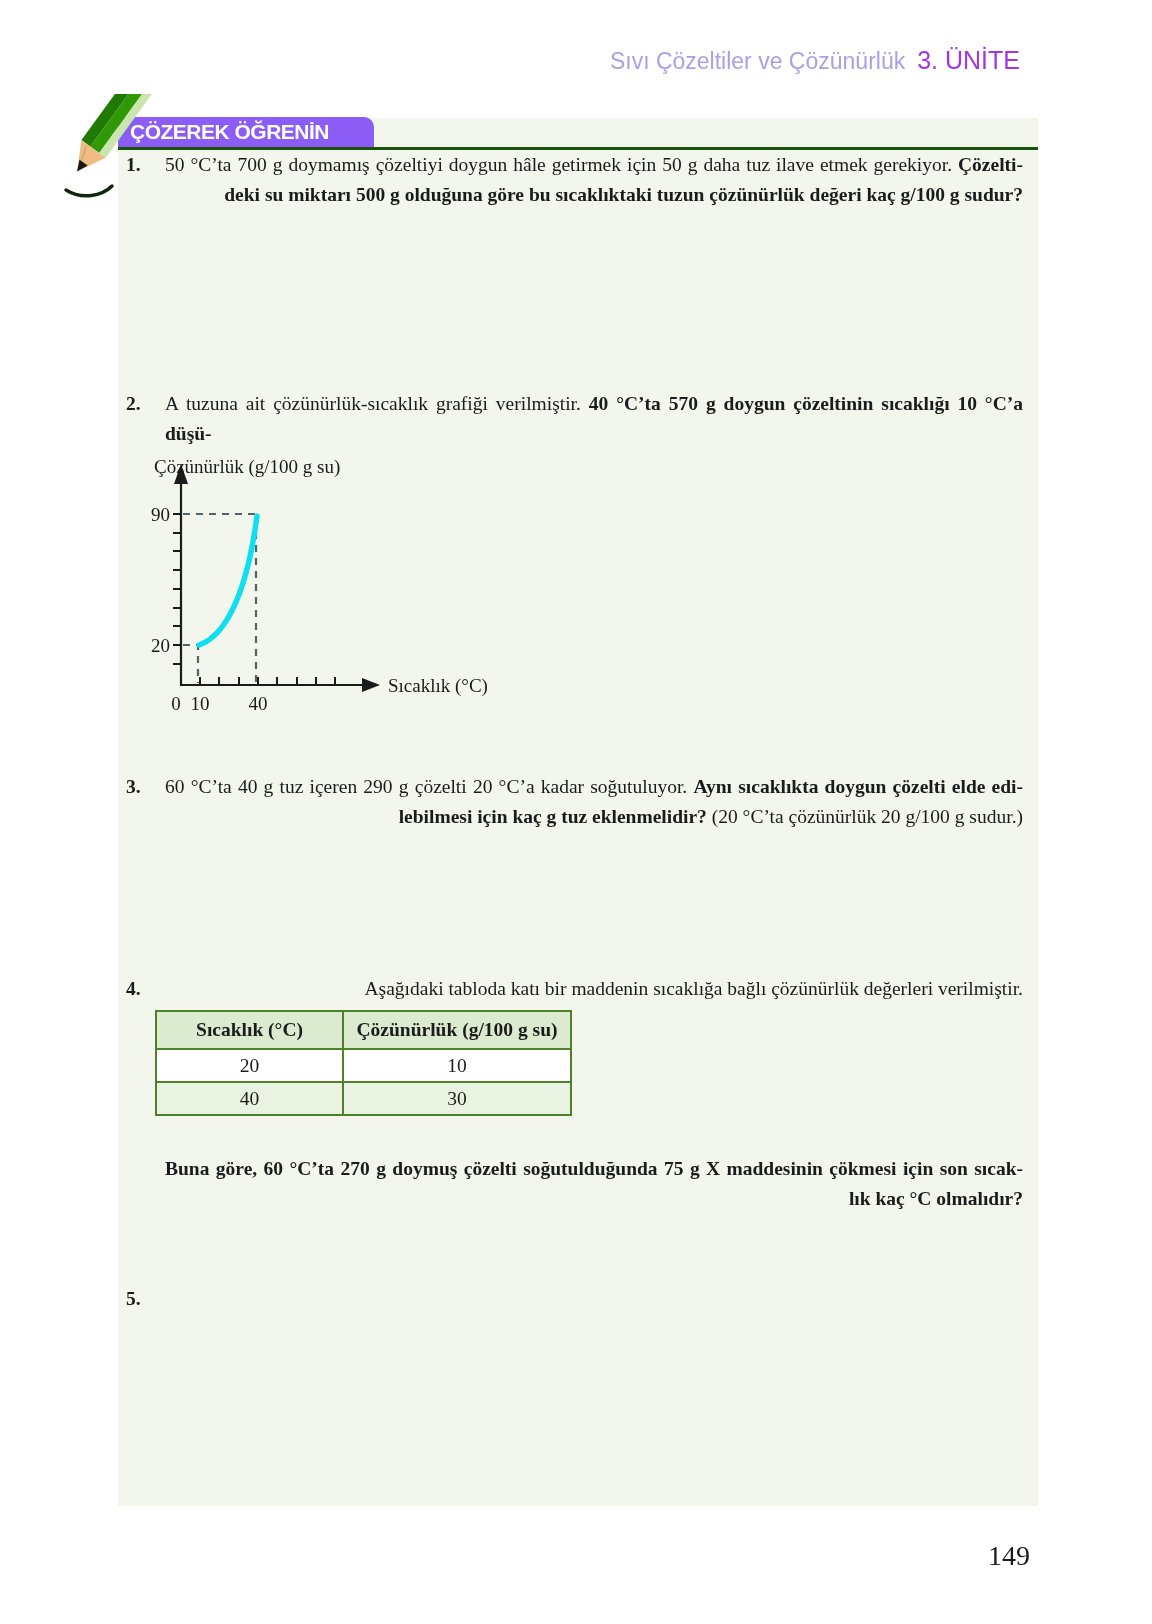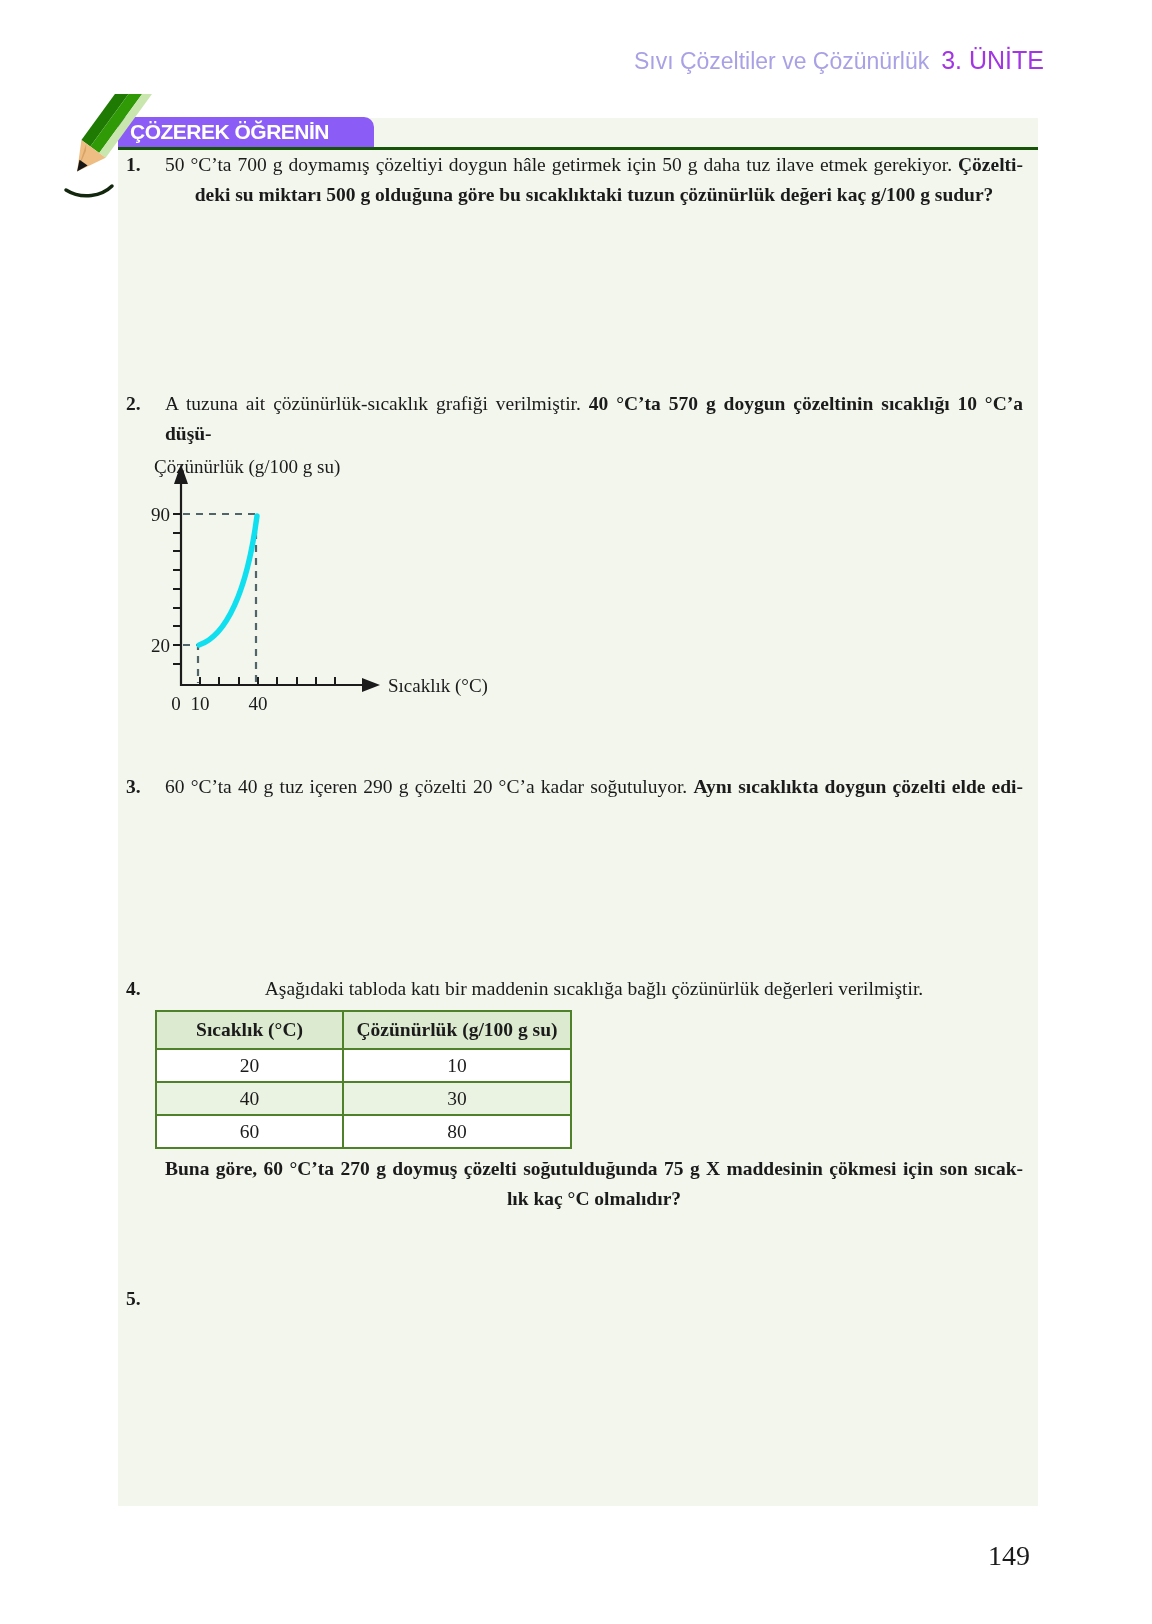--- a/index.html
+++ b/index.html
@@ -1,21 +1,21 @@
 <!DOCTYPE html>
 <html><head>
 <meta charset="utf-8">
 <style>
   html,body { margin:0; padding:0; background:#ffffff; }
   .page {
     position:relative; width:1152px; height:1624px; background:#ffffff;
     font-family:"Liberation Serif", serif; color:#1b1b1b; overflow:hidden;
   }
   
-  .header { position:absolute; top:46px; right:108px; font-family:"Liberation Sans", sans-serif; white-space:nowrap; }
+  .header { position:absolute; top:46px; right:132px; font-family:"Liberation Sans", sans-serif; white-space:nowrap; }
   .header .sect { color:#a9a1e5; font-size:23px; font-weight:400; }
   .header .unit { color:#a136e2; font-size:25px; font-weight:500; margin-left:12px; }
 
   
   .panel { position:absolute; left:118px; top:118px; width:920px; height:1388px; background:#f2f6ec; }
 
   
   .banner {
     position:absolute; left:118px; top:117px; width:256px; height:30px;
     background:#8b5cf6; border-radius:0 10px 0 0; z-index:3;
@@ -24,21 +24,21 @@
     display:block; color:#ffffff; font-family:"Liberation Sans", sans-serif;
     font-weight:700; font-size:21px; line-height:30px; padding-left:12px; letter-spacing:-0.5px;
   }
   .banner-line { position:absolute; left:118px; top:147px; width:920px; height:3px; background:#175309; z-index:2; }
 
   .pencil { position:absolute; left:52px; top:94px; z-index:5; }
 
   
   .qnum { position:absolute; left:126px; font-weight:bold; font-size:19.5px; line-height:29.5px; }
   .qtext { position:absolute; left:165px; width:858px; font-size:19.5px; line-height:29.5px; }
-  .qtext .line { text-align:center; }
+  .qtext .line { text-align:right; }
   .qtext .jl { text-align:justify; text-align-last:justify; }
   .qtext b { font-weight:bold; }
 
   
   .chart { position:absolute; left:150px; top:452px; }
   .chart text { font-family:"Liberation Serif", serif; font-size:19px; fill:#1b1b1b; }
   .chart .axis { stroke:#1b1b1b; stroke-width:2.2; }
   .chart .tick { stroke:#1b1b1b; stroke-width:2; }
   .chart .dash { stroke:#50646a; stroke-width:2.2; stroke-dasharray:7 6; fill:none; }
   .chart .curve { stroke:#10dff0; stroke-width:5.5; fill:none; stroke-linecap:round; }
@@ -125,20 +125,21 @@
     <line class="tick" x1="185" y1="225" x2="185" y2="233"></line>
     <text x="26" y="258" text-anchor="middle">0</text>
     <text x="50" y="258" text-anchor="middle">10</text>
     <text x="108" y="258" text-anchor="middle">40</text>
     <text x="238" y="240">Sıcaklık (°C)</text>
   </svg>
 
   <div class="qnum" style="top:772px">3.</div>
   <div class="qtext" style="top:772px">
     <div class="line jl"><span>60 °C’ta 40 g tuz içeren 290 g çözelti 20 °C’a kadar soğutuluyor. </span><b>Aynı sıcaklıkta doygun çözelti elde edi-</b></div>
+    <div class="line"><b>lebilmesi için kaç g tuz eklenmelidir? </b><span>(20 °C’ta çözünürlük 20 g/100 g sudur.)</span></div>
   </div>
 
   <div class="qnum" style="top:974px">4.</div>
   <div class="qtext" style="top:974px">
     <div class="line"><span>Aşağıdaki tabloda katı bir maddenin sıcaklığa bağlı çözünürlük değerleri verilmiştir.</span></div>
   </div>
 
   <table class="soltable">
     <thead>
       <tr>
@@ -148,24 +149,20 @@
     </thead>
     <tbody>
       <tr>
         <td>20</td>
         <td class="c2">10</td>
       </tr>
       <tr class="alt">
         <td>40</td>
         <td class="c2">30</td>
       </tr>
-      <tr>
-        <td>60</td>
-        <td class="c2">80</td>
-      </tr>
     </tbody>
   </table>
 
   <div class="qtext" style="top:1154px">
     <div class="line jl"><b>Buna göre, 60 °C’ta 270 g doymuş çözelti soğutulduğunda 75 g X maddesinin çökmesi için son sıcak-</b></div>
     <div class="line"><b>lık kaç °C olmalıdır?</b></div>
   </div>
 
   <div class="qnum" style="top:1284px">5.</div>
 

